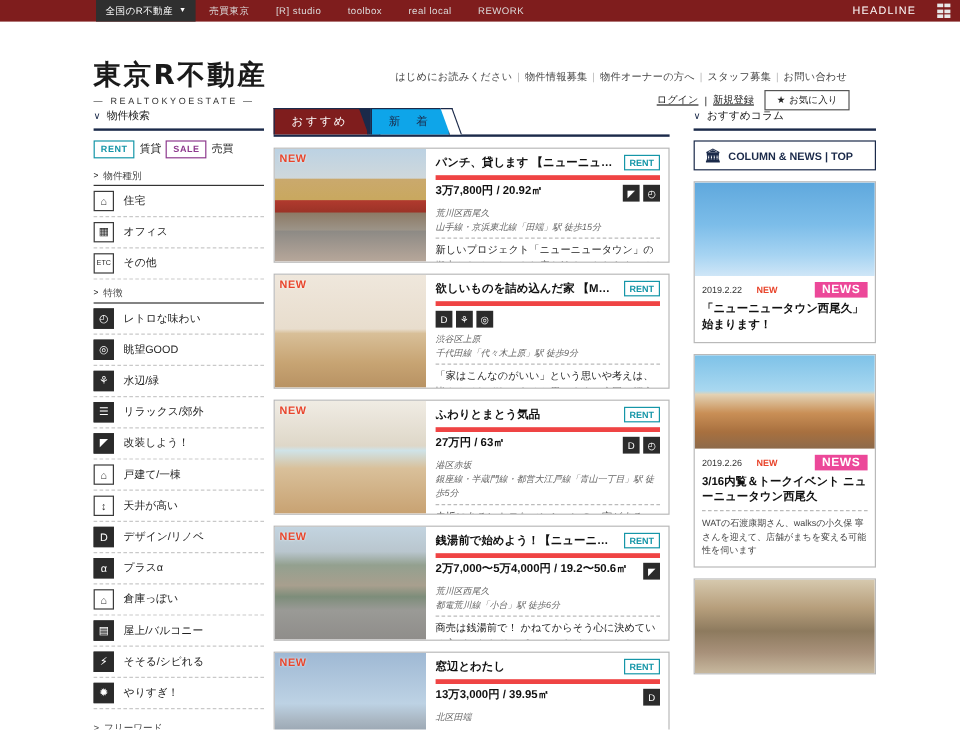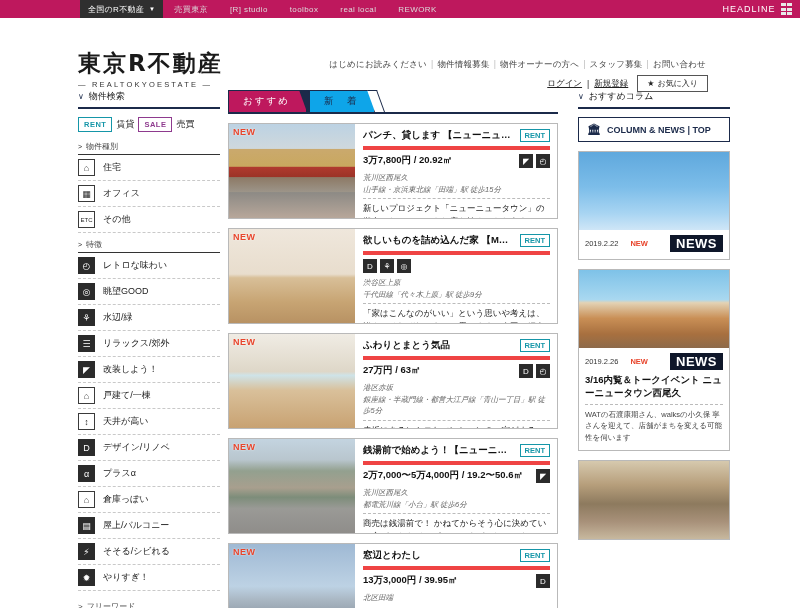--- a/index.html
+++ b/index.html
@@ -7,39 +7,39 @@
     width: 800px; height: 608px;
     font-family: "Liberation Sans", "DejaVu Sans", sans-serif;
     background: #ffffff;
     overflow: hidden;
     color: #222;
   }
 
   
   .globalnav {
     height: 18px; width: 100%;
-    background: #be185d;
+    background: #7f1d1d;
     display: flex; align-items: center;
     font-size: 8px; color: #e8e8e8;
     position: relative;
   }
   .gn-home {
     background: #2f2f2f; color: #fff;
     height: 18px; display: flex; align-items: center;
     padding: 0 8px; margin-left: 80px;
     font-size: 8px; letter-spacing: .3px; gap: 5px;
   }
   .gn-caret { font-size: 6px; }
   .gn-link {
     padding: 0 11px; color: #dcdcdc; font-size: 8px;
     letter-spacing: .4px; white-space: nowrap;
   }
   .gn-right {
     position: absolute; right: 8px; top: 0; height: 18px;
-    display: flex; align-items: center; gap: 5px;
+    display: flex; align-items: center; gap: 17px;
   }
   .gn-headline { font-size: 9px; letter-spacing: 1px; color: #fff; }
   .gn-grid {
     display: grid; grid-template-columns: repeat(2, 5px);
     grid-template-rows: repeat(3, 3px); gap: 1.5px;
   }
   .gn-grid i { background: #e8e8e8; display: block; }
 
   
   .header { height: 72px; position: relative; }
@@ -115,21 +115,21 @@
   .fw-label { font-size: 8px; color: #444; margin: 10px 0 3px; display:flex; gap:4px; align-items:center;}
 
   
   .tabs { display: flex; align-items: flex-end; border-bottom: 2px solid #1b2a4a; }
   .tab {
     position: relative; font-size: 9.5px; letter-spacing: 2px;
     padding: 4px 16px 4px 14px; color: #1b2a4a;
     border: 1px solid #1b2a4a; border-bottom: none; background: #0ea5e9;
     margin-right: 2px;
   }
-  .tab.active { background: #be185d; color: #fff; border-color: #1b2a4a; }
+  .tab.active { background: #7f1d1d; color: #fff; border-color: #1b2a4a; }
   .tab .slant {
     position: absolute; right: -7px; top: -1px; bottom: 0; width: 10px;
     border-right: 1px solid #1b2a4a;
     transform: skewX(20deg); background: inherit;
     border-top: 1px solid #1b2a4a;
   }
 
   
   .card {
     display: flex; border: 1px solid #b9b9b9; margin-top: 9px;
@@ -173,22 +173,22 @@
     gap: 6px; padding: 5px 8px; font-size: 9px; font-weight: bold;
     color: #1b2a4a; margin-bottom: 9px; background: #fff;
   }
   .news-card { border: 1px solid #b9b9b9; margin-bottom: 9px; background: #fff; }
   .news-thumb { height: 78px; overflow: hidden; position: relative; }
   .news-body { padding: 5px 6px 7px; }
   .news-top { display: flex; align-items: center; gap: 12px; }
   .news-date { font-size: 7.5px; color: #333; }
   .news-new { font-size: 7.5px; color: #e8452c; font-weight: bold; }
   .news-tag {
-    margin-left: auto; background: #0f172a; color: #fff;
-    font-size: 13px; font-weight: bold; padding: 1px 6px; letter-spacing: .5px;
+    margin-left: auto; background: #ec4899; color: #fff;
+    font-size: 10px; font-weight: bold; padding: 1px 6px; letter-spacing: .5px;
   }
   .news-title {
     font-size: 9.5px; font-weight: bold; color: #111; line-height: 1.4;
     margin-top: 3px;
   }
   .news-desc {
     font-size: 7.5px; color: #444; line-height: 1.55; margin-top: 4px;
     border-top: 1px dashed #bbb; padding-top: 4px;
   }
 
@@ -473,20 +473,21 @@
         <div class="news-card">
           <div class="news-thumb">
             <div class="ph" style="background: linear-gradient(rgb(95, 168, 221) 0%, rgb(124, 189, 233) 45%, rgb(167, 212, 242) 78%, rgb(207, 230, 247) 100%);"></div>
           </div>
           <div class="news-body">
             <div class="news-top">
               <span class="news-date">2019.2.22</span>
               <span class="news-new">NEW</span>
               <span class="news-tag">NEWS</span>
             </div>
+            <div class="news-title">「ニューニュータウン西尾久」始まります！</div>
           </div>
         </div>
         <div class="news-card">
           <div class="news-thumb">
             <div class="ph" style="background: linear-gradient(rgb(126, 194, 232) 0%, rgb(169, 216, 240) 38%, rgb(227, 210, 180) 42%, rgb(201, 143, 86) 62%, rgb(168, 112, 63) 82%, rgb(141, 106, 74) 100%);"></div>
           </div>
           <div class="news-body">
             <div class="news-top">
               <span class="news-date">2019.2.26</span>
               <span class="news-new">NEW</span>

